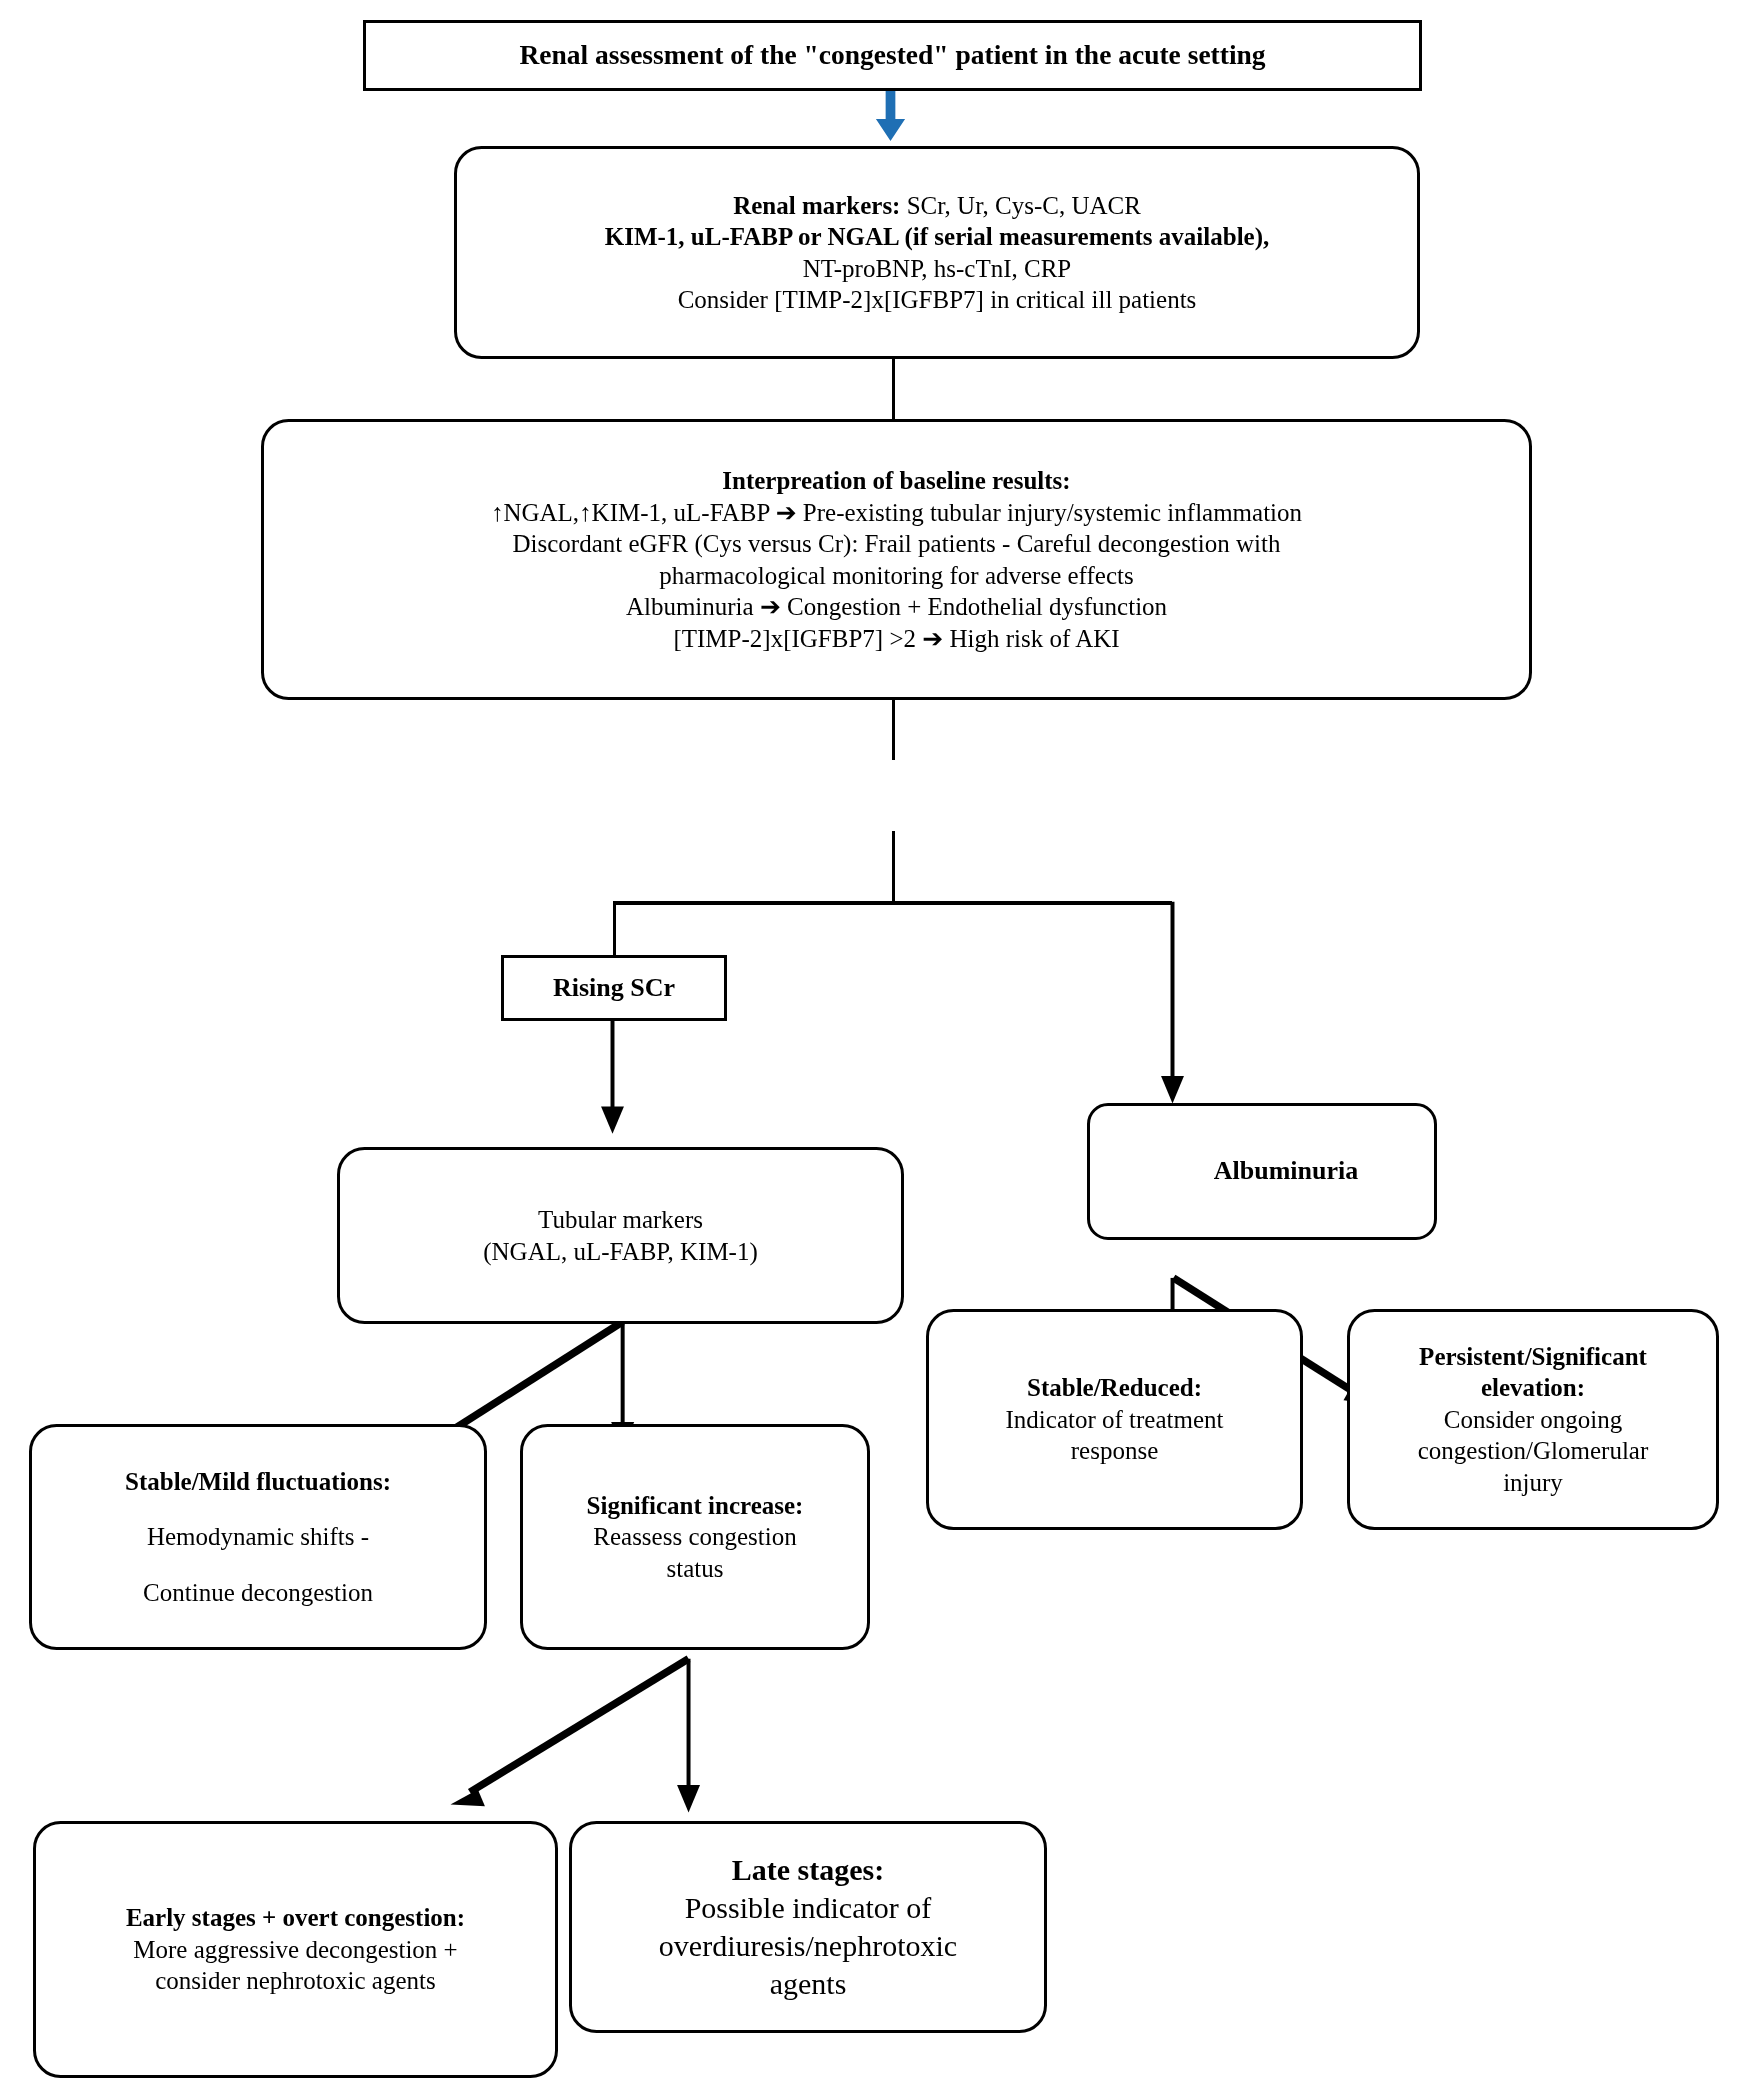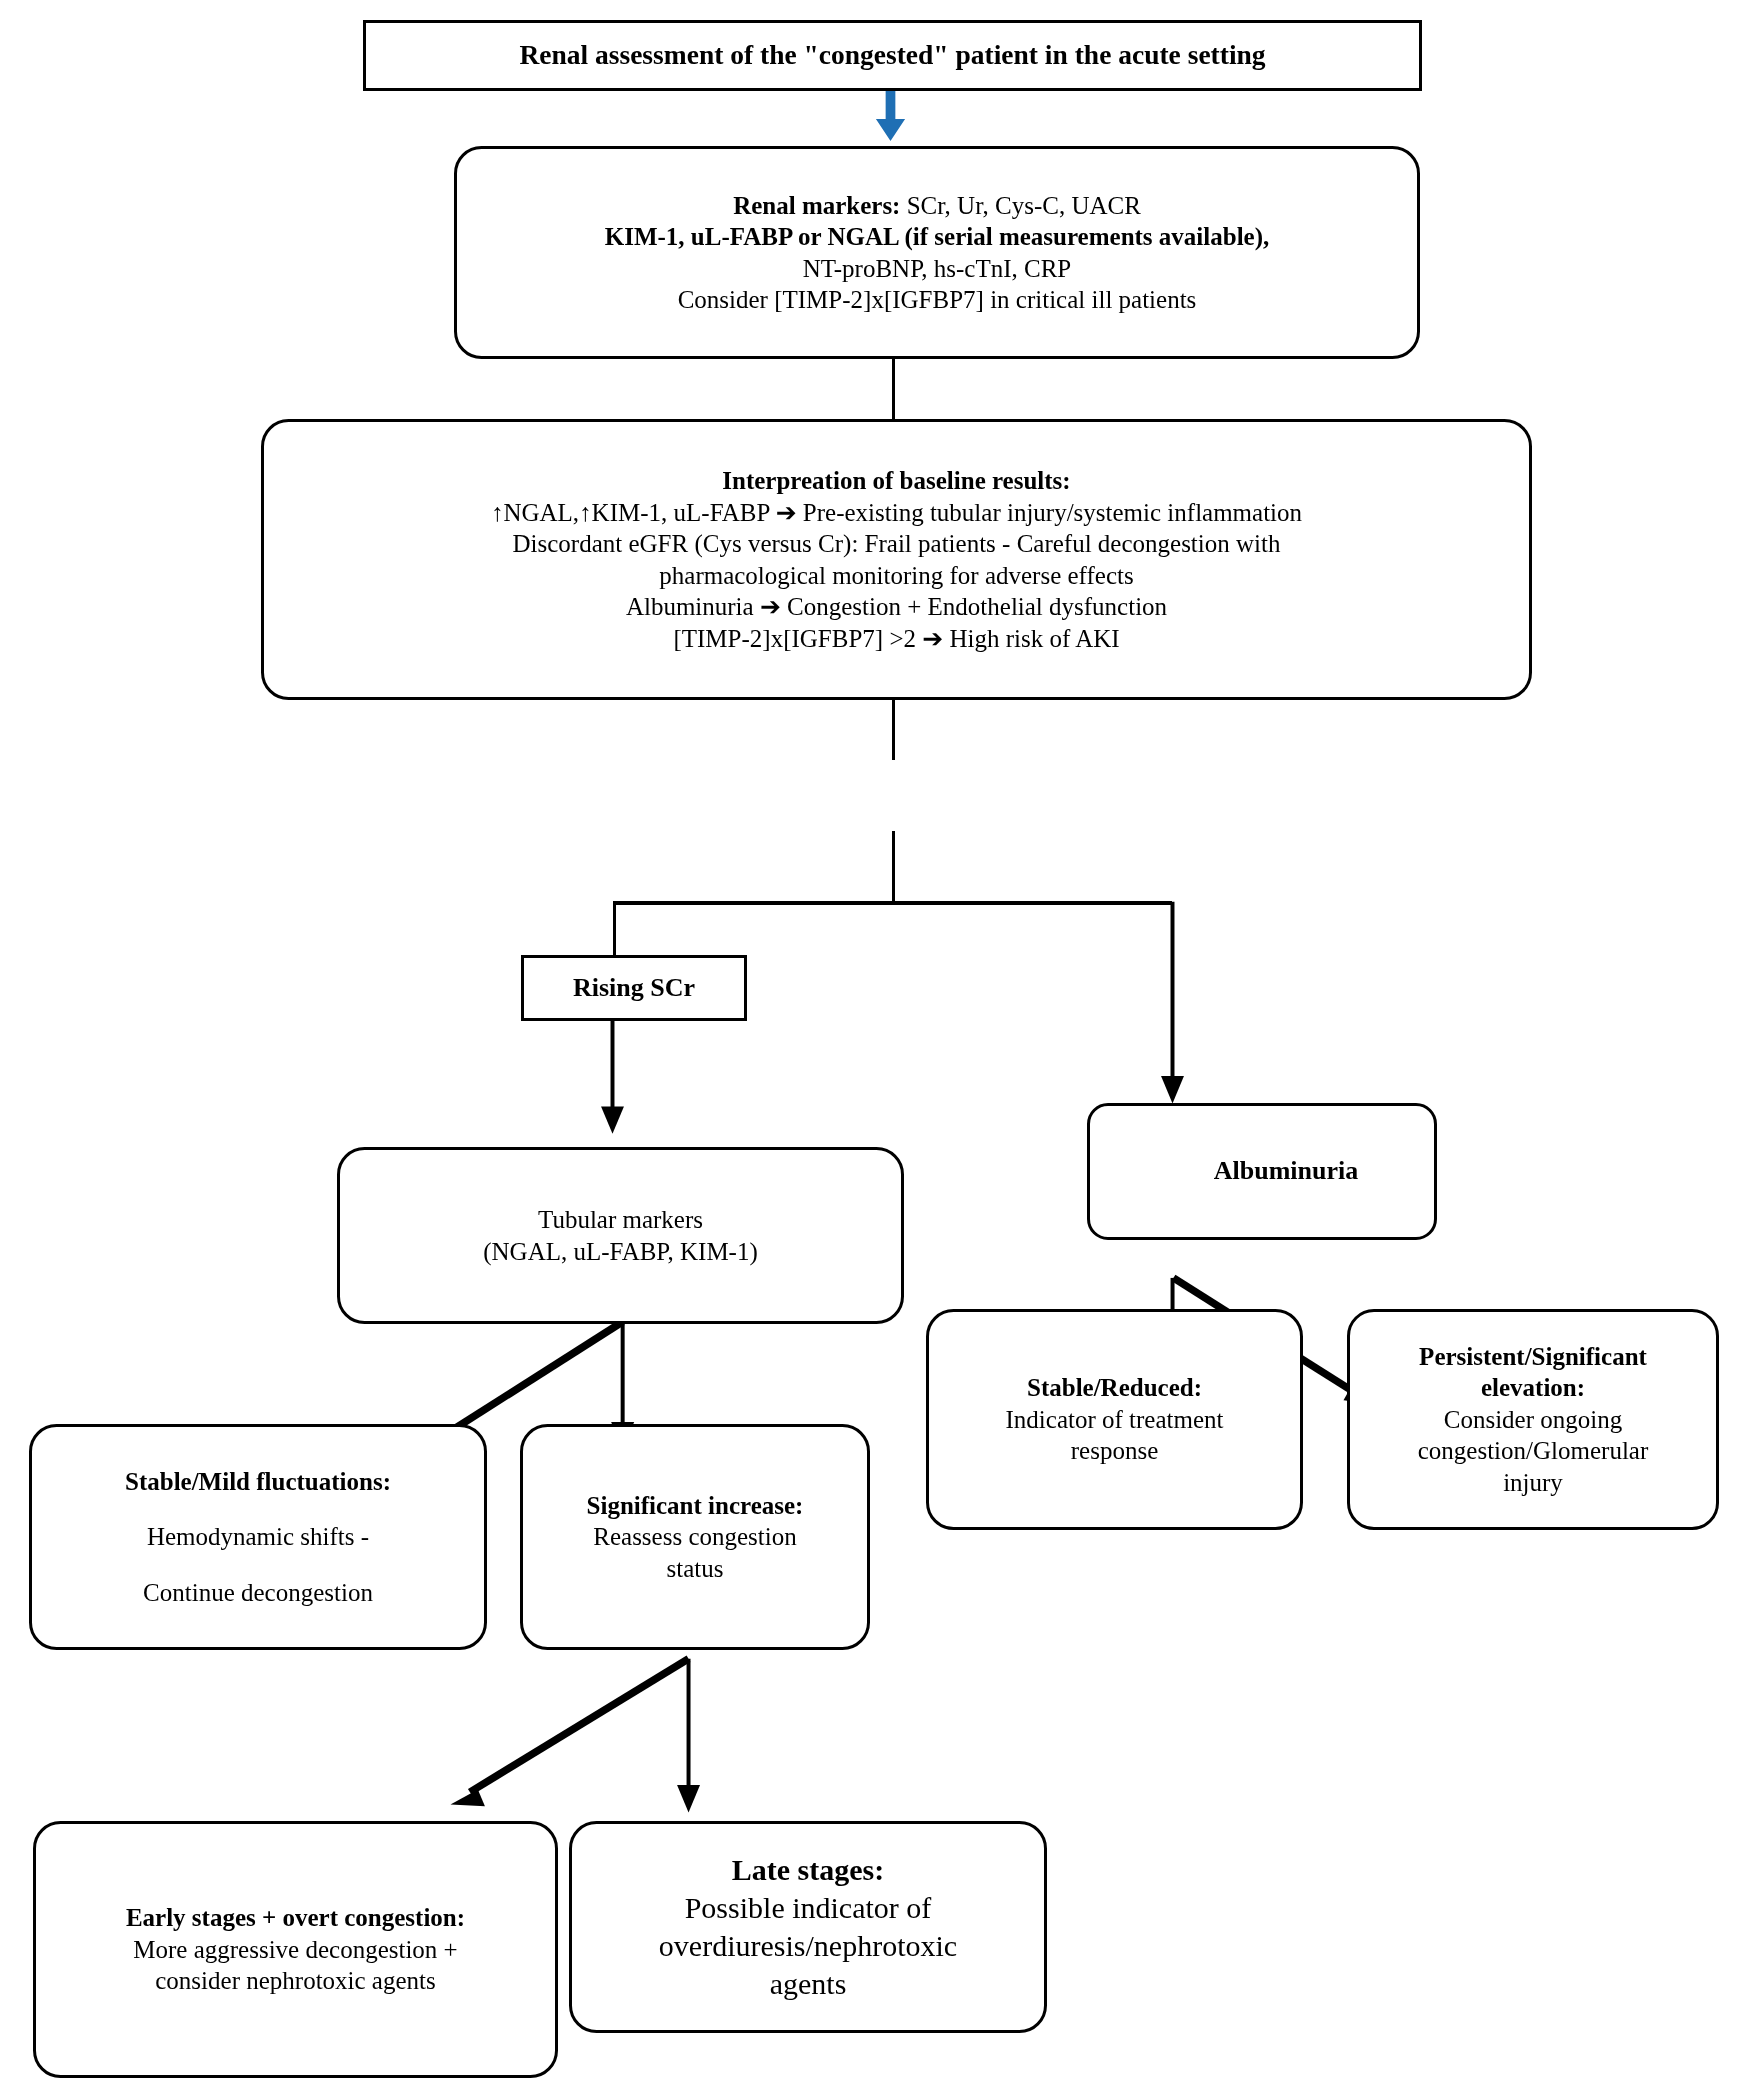--- a/index.html
+++ b/index.html
@@ -111,40 +111,40 @@
   <div class="node round" style="left:261px;top:419px;width:1271px;height:281px;font-size:25px;">
     <span class="ln b">Interpreation of baseline results:</span>
     <span class="ln">↑NGAL,↑KIM-1, uL-FABP ➔ Pre-existing tubular injury/systemic inflammation</span>
     <span class="ln">Discordant eGFR (Cys versus Cr): Frail patients - Careful decongestion with</span>
     <span class="ln">pharmacological  monitoring for adverse effects</span>
     <span class="ln">Albuminuria ➔ Congestion + Endothelial dysfunction</span>
     <span class="ln">[TIMP-2]x[IGFBP7] &gt;2 ➔ High risk of AKI</span>
   </div>
 
 
-  <div class="node sharp" style="left:501px;top:955px;width:226px;height:66px;font-size:26px;margin-left:20px;">
+  <div class="node sharp" style="left:501px;top:955px;width:226px;height:66px;font-size:26px;">
     <span class="ln b">Rising SCr</span>
   </div>
 
   <div class="node round-sm" style="left:1087px;top:1103px;width:350px;height:137px;font-size:26px;padding-left:48px;">
     <span class="ln b">Albuminuria</span>
   </div>
 
   <div class="node round" style="left:337px;top:1147px;width:567px;height:177px;font-size:25px;">
     <span class="ln">Tubular markers</span>
     <span class="ln">(NGAL, uL-FABP, KIM-1)</span>
   </div>
 
   <div class="node round" style="left:926px;top:1309px;width:377px;height:221px;font-size:25px;">
     <span class="ln b">Stable/Reduced:</span>
     <span class="ln">Indicator of treatment</span>
     <span class="ln">response</span>
   </div>
 
-  <div class="node round" style="left:1347px;top:1309px;width:372px;height:221px;font-size:25px;border-radius:27px;">
+  <div class="node round" style="left:1347px;top:1309px;width:372px;height:221px;font-size:25px;">
     <span class="ln b">Persistent/Significant</span>
     <span class="ln b">elevation:</span>
     <span class="ln">Consider  ongoing</span>
     <span class="ln">congestion/Glomerular</span>
     <span class="ln">injury</span>
   </div>
 
   <div class="node round" style="left:29px;top:1424px;width:458px;height:226px;font-size:25px;gap:24px;">
     <span class="ln b">Stable/Mild fluctuations:</span>
     <span class="ln">Hemodynamic shifts -</span>

